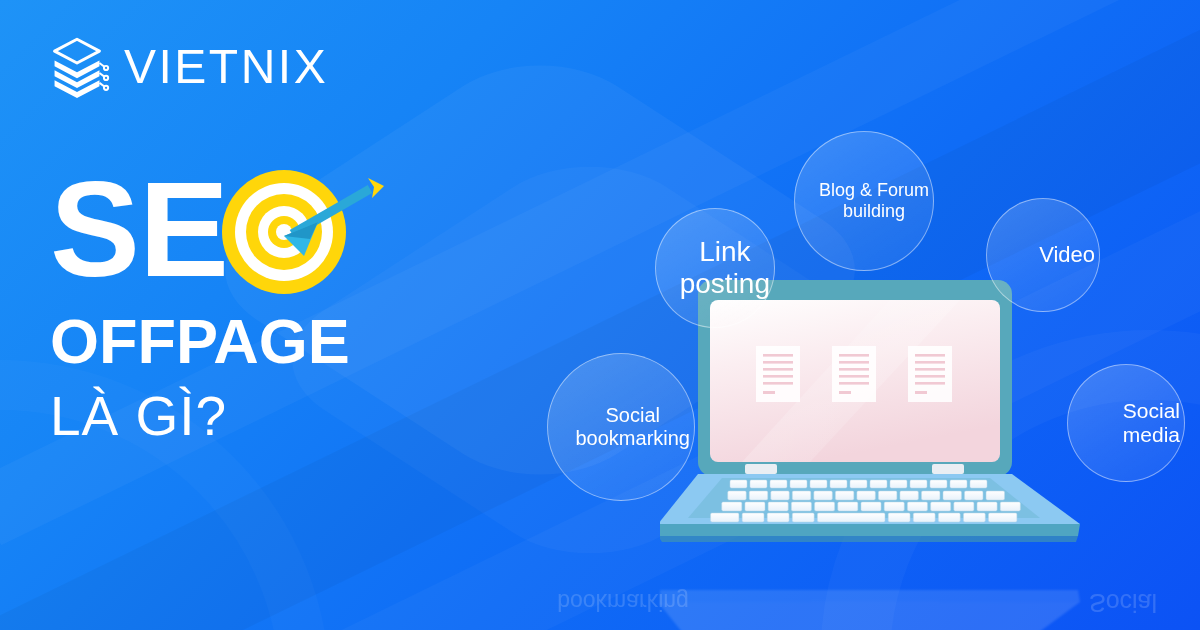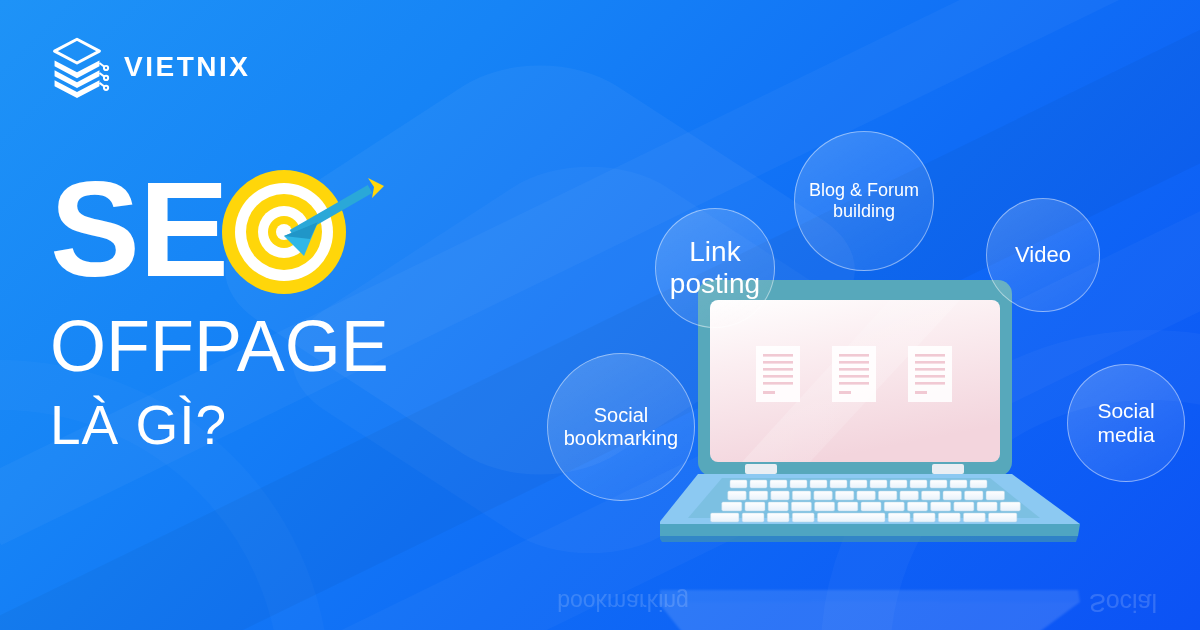--- a/index.html
+++ b/index.html
@@ -50,22 +50,22 @@
     position: absolute;
     left: 44px;
     top: 34px;
     display: flex;
     align-items: center;
     gap: 14px;
   }
   #logo-mark { width: 66px; height: 66px; display:block; }
   #logo-word {
     color: #ffffff;
-    font-size: 28px;
-    font-weight: bold;
+    font-size: 48px;
+    font-weight: normal;
     letter-spacing: 2.5px;
     line-height: 1;
     white-space: nowrap;
   }
 
   
   #headline {
     position: absolute;
     left: 50px;
     top: 168px;
@@ -85,22 +85,22 @@
   #target-wrap {
     position: relative;
     width: 170px;
     height: 128px;
     margin-left: -6px;
   }
   #target-svg { position:absolute; left:0; top:-4px; }
 
   .line2 {
     color: #ffffff;
-    font-size: 72px;
-    font-weight: normal;
+    font-size: 63px;
+    font-weight: bold;
     line-height: 1;
     letter-spacing: 0px;
     margin-top: 14px;
   }
   .line3 {
     color: #ffffff;
     font-size: 55px;
     font-weight: normal;
     line-height: 1;
     letter-spacing: 1px;
@@ -108,21 +108,21 @@
   }
 
   
   .bubble {
     position: absolute;
     border-radius: 50%;
     background: linear-gradient(150deg, rgba(255,255,255,0.19) 0%, rgba(255,255,255,0.11) 55%, rgba(255,255,255,0.06) 100%);
     border: 1px solid rgba(255,255,255,0.45);
     display: flex;
     align-items: center;
-    justify-content: center;
+    justify-content: flex-end;
     text-align: center;
     color: #ffffff;
     line-height: 1.16;
     box-sizing: border-box;
     padding: 4px;
   }
   .bubble span { display:block; }
 
   
   #laptop { position: absolute; }

